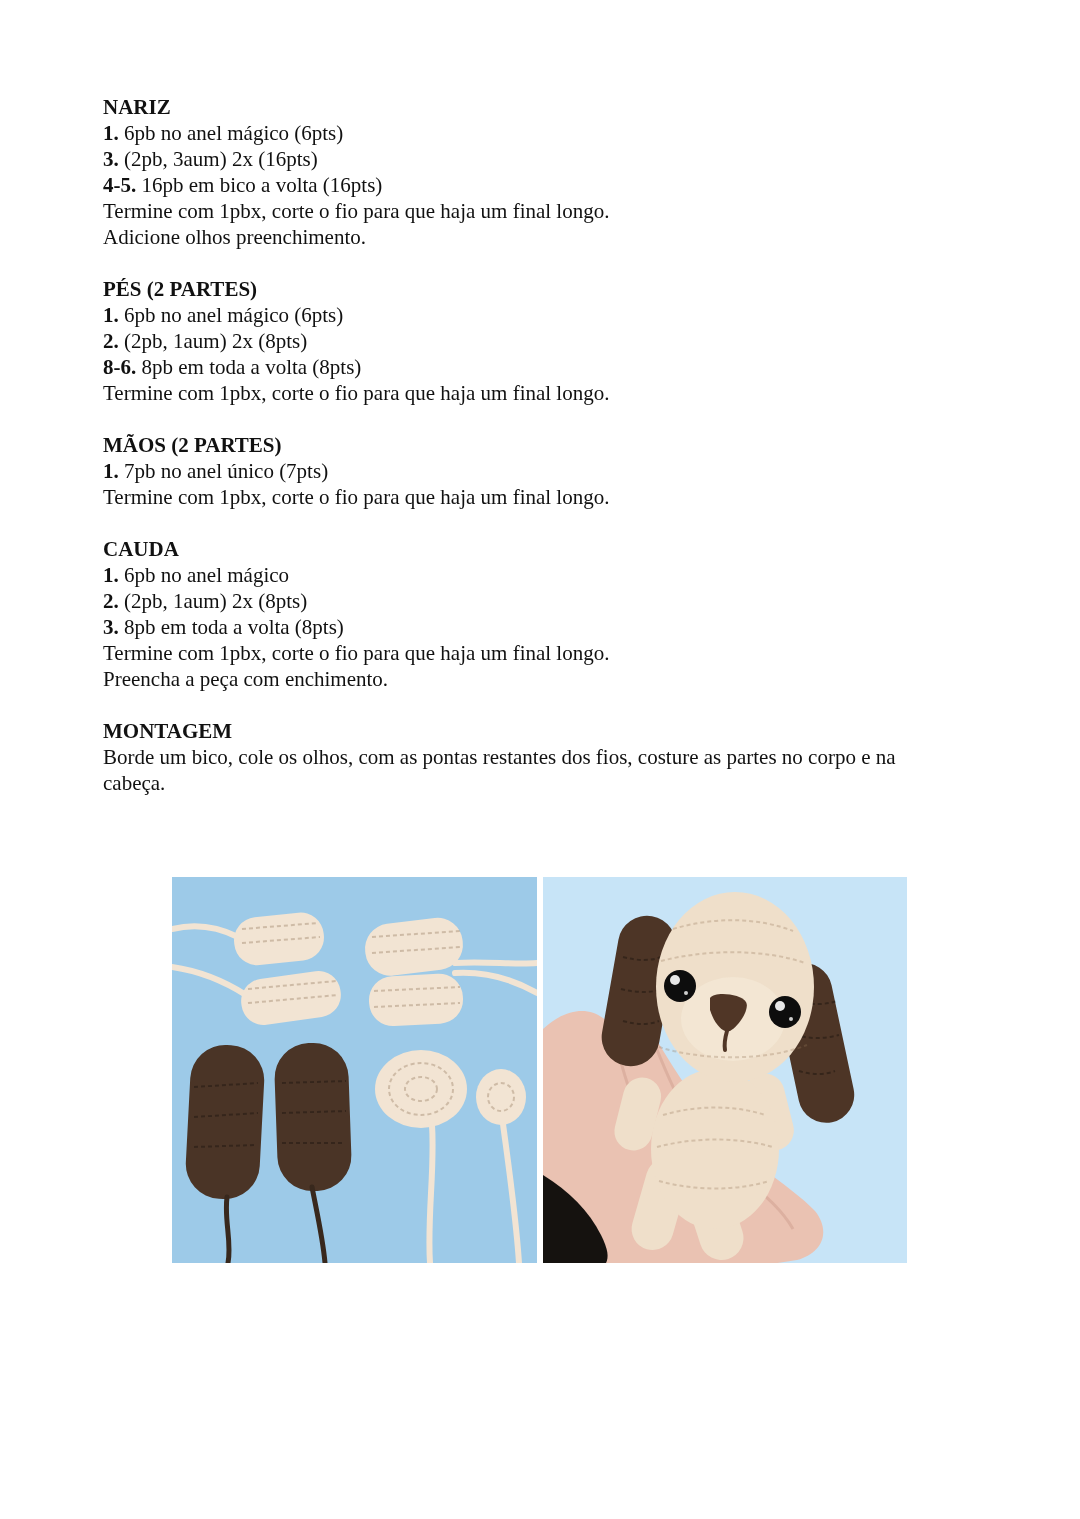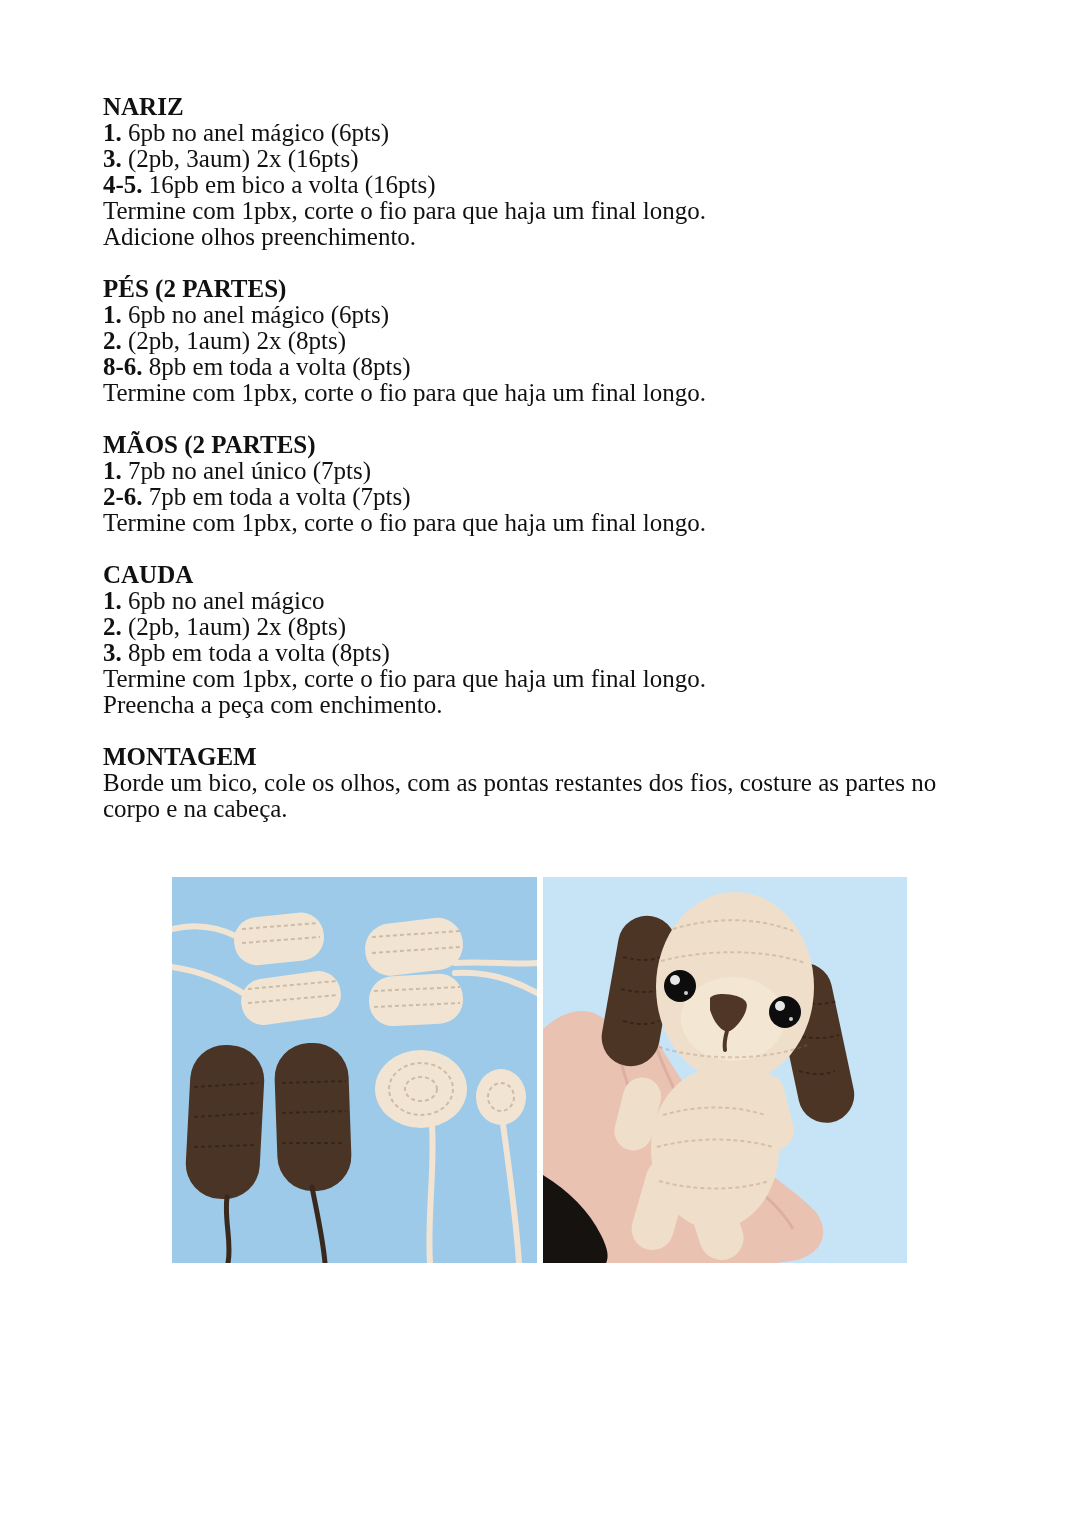--- a/index.html
+++ b/index.html
@@ -8,21 +8,21 @@
     width:1080px;height:1519px;
     background:#ffffff;
     font-family:"Liberation Serif","DejaVu Serif",serif;
     color:#111;
     overflow:hidden;
   }
   .text-block{
     position:absolute;
     left:103px;top:94px;
     width:852px;
-    font-size:25px;
+    font-size:21px;
     line-height:26px;
   }
   .section{margin:0 0 26px 0;}
   .section p{margin:0;}
   .heading{font-weight:bold;}
   .prefix{font-weight:bold;}
   .photos{
     position:absolute;
     left:172px;top:877px;
     display:flex;
@@ -50,21 +50,20 @@
       <p class="heading">PÉS (2 PARTES)</p>
       <p class="line"><b class="prefix">1. </b><span>6pb no anel mágico (6pts)</span></p>
       <p class="line"><b class="prefix">2. </b><span>(2pb, 1aum) 2x (8pts)</span></p>
       <p class="line"><b class="prefix">8-6. </b><span>8pb em toda a volta (8pts)</span></p>
       <p class="line"><b class="prefix"></b><span>Termine com 1pbx, corte o fio para que haja um final longo.</span></p>
     </div>
 
     <div class="section">
       <p class="heading">MÃOS (2 PARTES)</p>
       <p class="line"><b class="prefix">1. </b><span>7pb no anel único (7pts)</span></p>
-      <p class="line"><b class="prefix">2-6. </b><span>7pb em toda a volta (7pts)</span></p>
       <p class="line"><b class="prefix"></b><span>Termine com 1pbx, corte o fio para que haja um final longo.</span></p>
     </div>
 
     <div class="section">
       <p class="heading">CAUDA</p>
       <p class="line"><b class="prefix">1. </b><span>6pb no anel mágico</span></p>
       <p class="line"><b class="prefix">2. </b><span>(2pb, 1aum) 2x (8pts)</span></p>
       <p class="line"><b class="prefix">3. </b><span>8pb em toda a volta (8pts)</span></p>
       <p class="line"><b class="prefix"></b><span>Termine com 1pbx, corte o fio para que haja um final longo.</span></p>
       <p class="line"><b class="prefix"></b><span>Preencha a peça com enchimento.</span></p>

